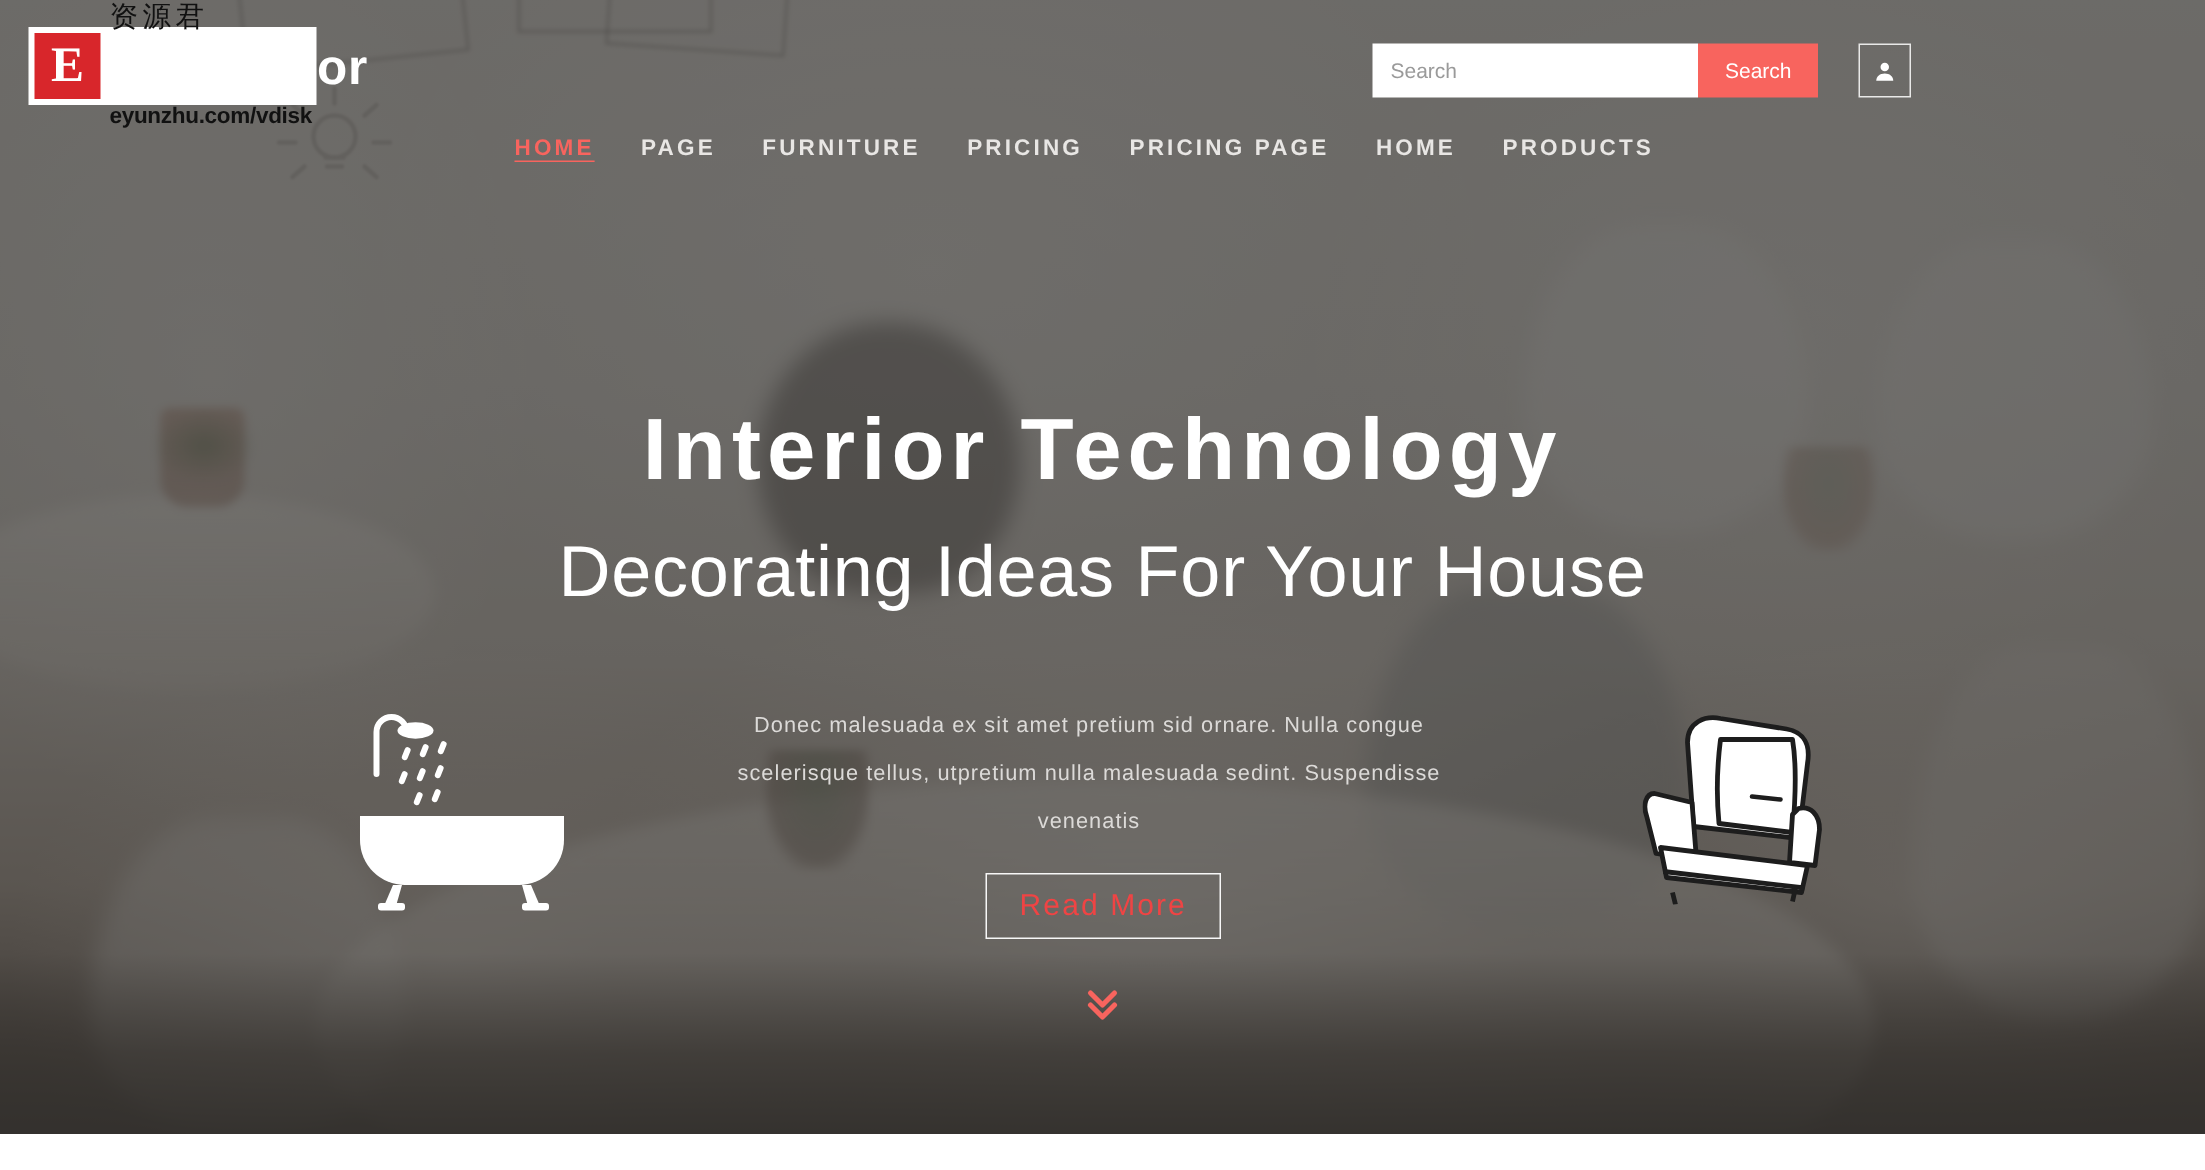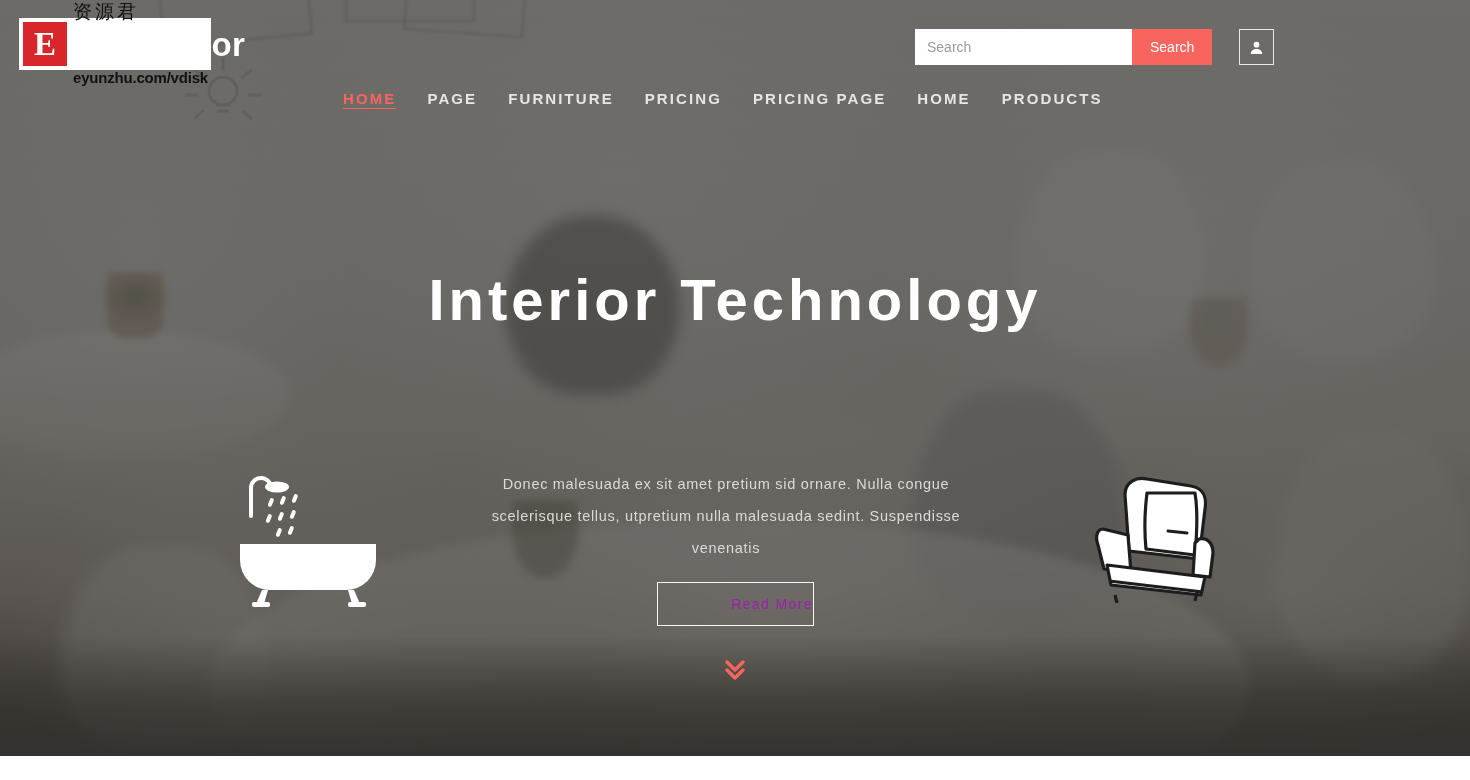--- a/index.html
+++ b/index.html
@@ -159,23 +159,22 @@
     font-size: 48px; font-weight: 300; color: #ffffff; letter-spacing: .5px;
   }
   .hero-text {
     position: absolute; left: 476px; top: 468px; width: 500px;
     font-size: 14.5px; line-height: 32px; color: #dcdad8; letter-spacing: .7px;
   }
   .read-more {
     position: absolute; left: 657px; top: 582px;
     width: 157px; height: 44px;
     border: 1px solid rgba(255,255,255,.95); background: transparent;
-    color: #a21caf; font-size: 14px; letter-spacing: 1.4px; cursor: pointer;
+    color: #ef4444; font-size: 20px; letter-spacing: 1.4px; cursor: pointer;
     font-family: "Liberation Sans", sans-serif;
-    text-align: right;
   }
   .scroll-down {
     position: absolute; left: 722px; top: 655px;
     width: 26px; height: 28px; cursor: pointer;
   }
 
   
   .icon-bathtub { position: absolute; left: 236px; top: 474px; width: 150px; height: 135px; }
   .icon-armchair { position: absolute; left: 1095px; top: 473px; width: 135px; height: 130px; }
 
@@ -270,20 +269,21 @@
       <svg width="17" height="17" viewBox="0 0 24 24">
         <circle cx="12" cy="8" r="4" fill="#ffffff"></circle>
         <path d="M4 21c0-4.4 3.6-7 8-7s8 2.6 8 7z" fill="#ffffff"></path>
       </svg>
     </button>
   </div>
 
   <div class="hero-content">
 
     <div class="hero-title">Interior Technology</div>
+    <div class="hero-subtitle">Decorating Ideas For Your House</div>
     <div class="hero-text">Donec malesuada ex sit amet pretium sid ornare. Nulla congue scelerisque tellus, utpretium nulla malesuada sedint. Suspendisse venenatis</div>
 
     <button class="read-more">Read More</button>
 
     <svg class="scroll-down" viewBox="0 0 26 28">
       <g stroke="#f8645e" stroke-width="3.4" fill="none" stroke-linecap="round" stroke-linejoin="round">
         <polyline points="5,7 13,15 21,7"></polyline>
         <polyline points="5,15 13,23 21,15"></polyline>
       </g>
     </svg>

